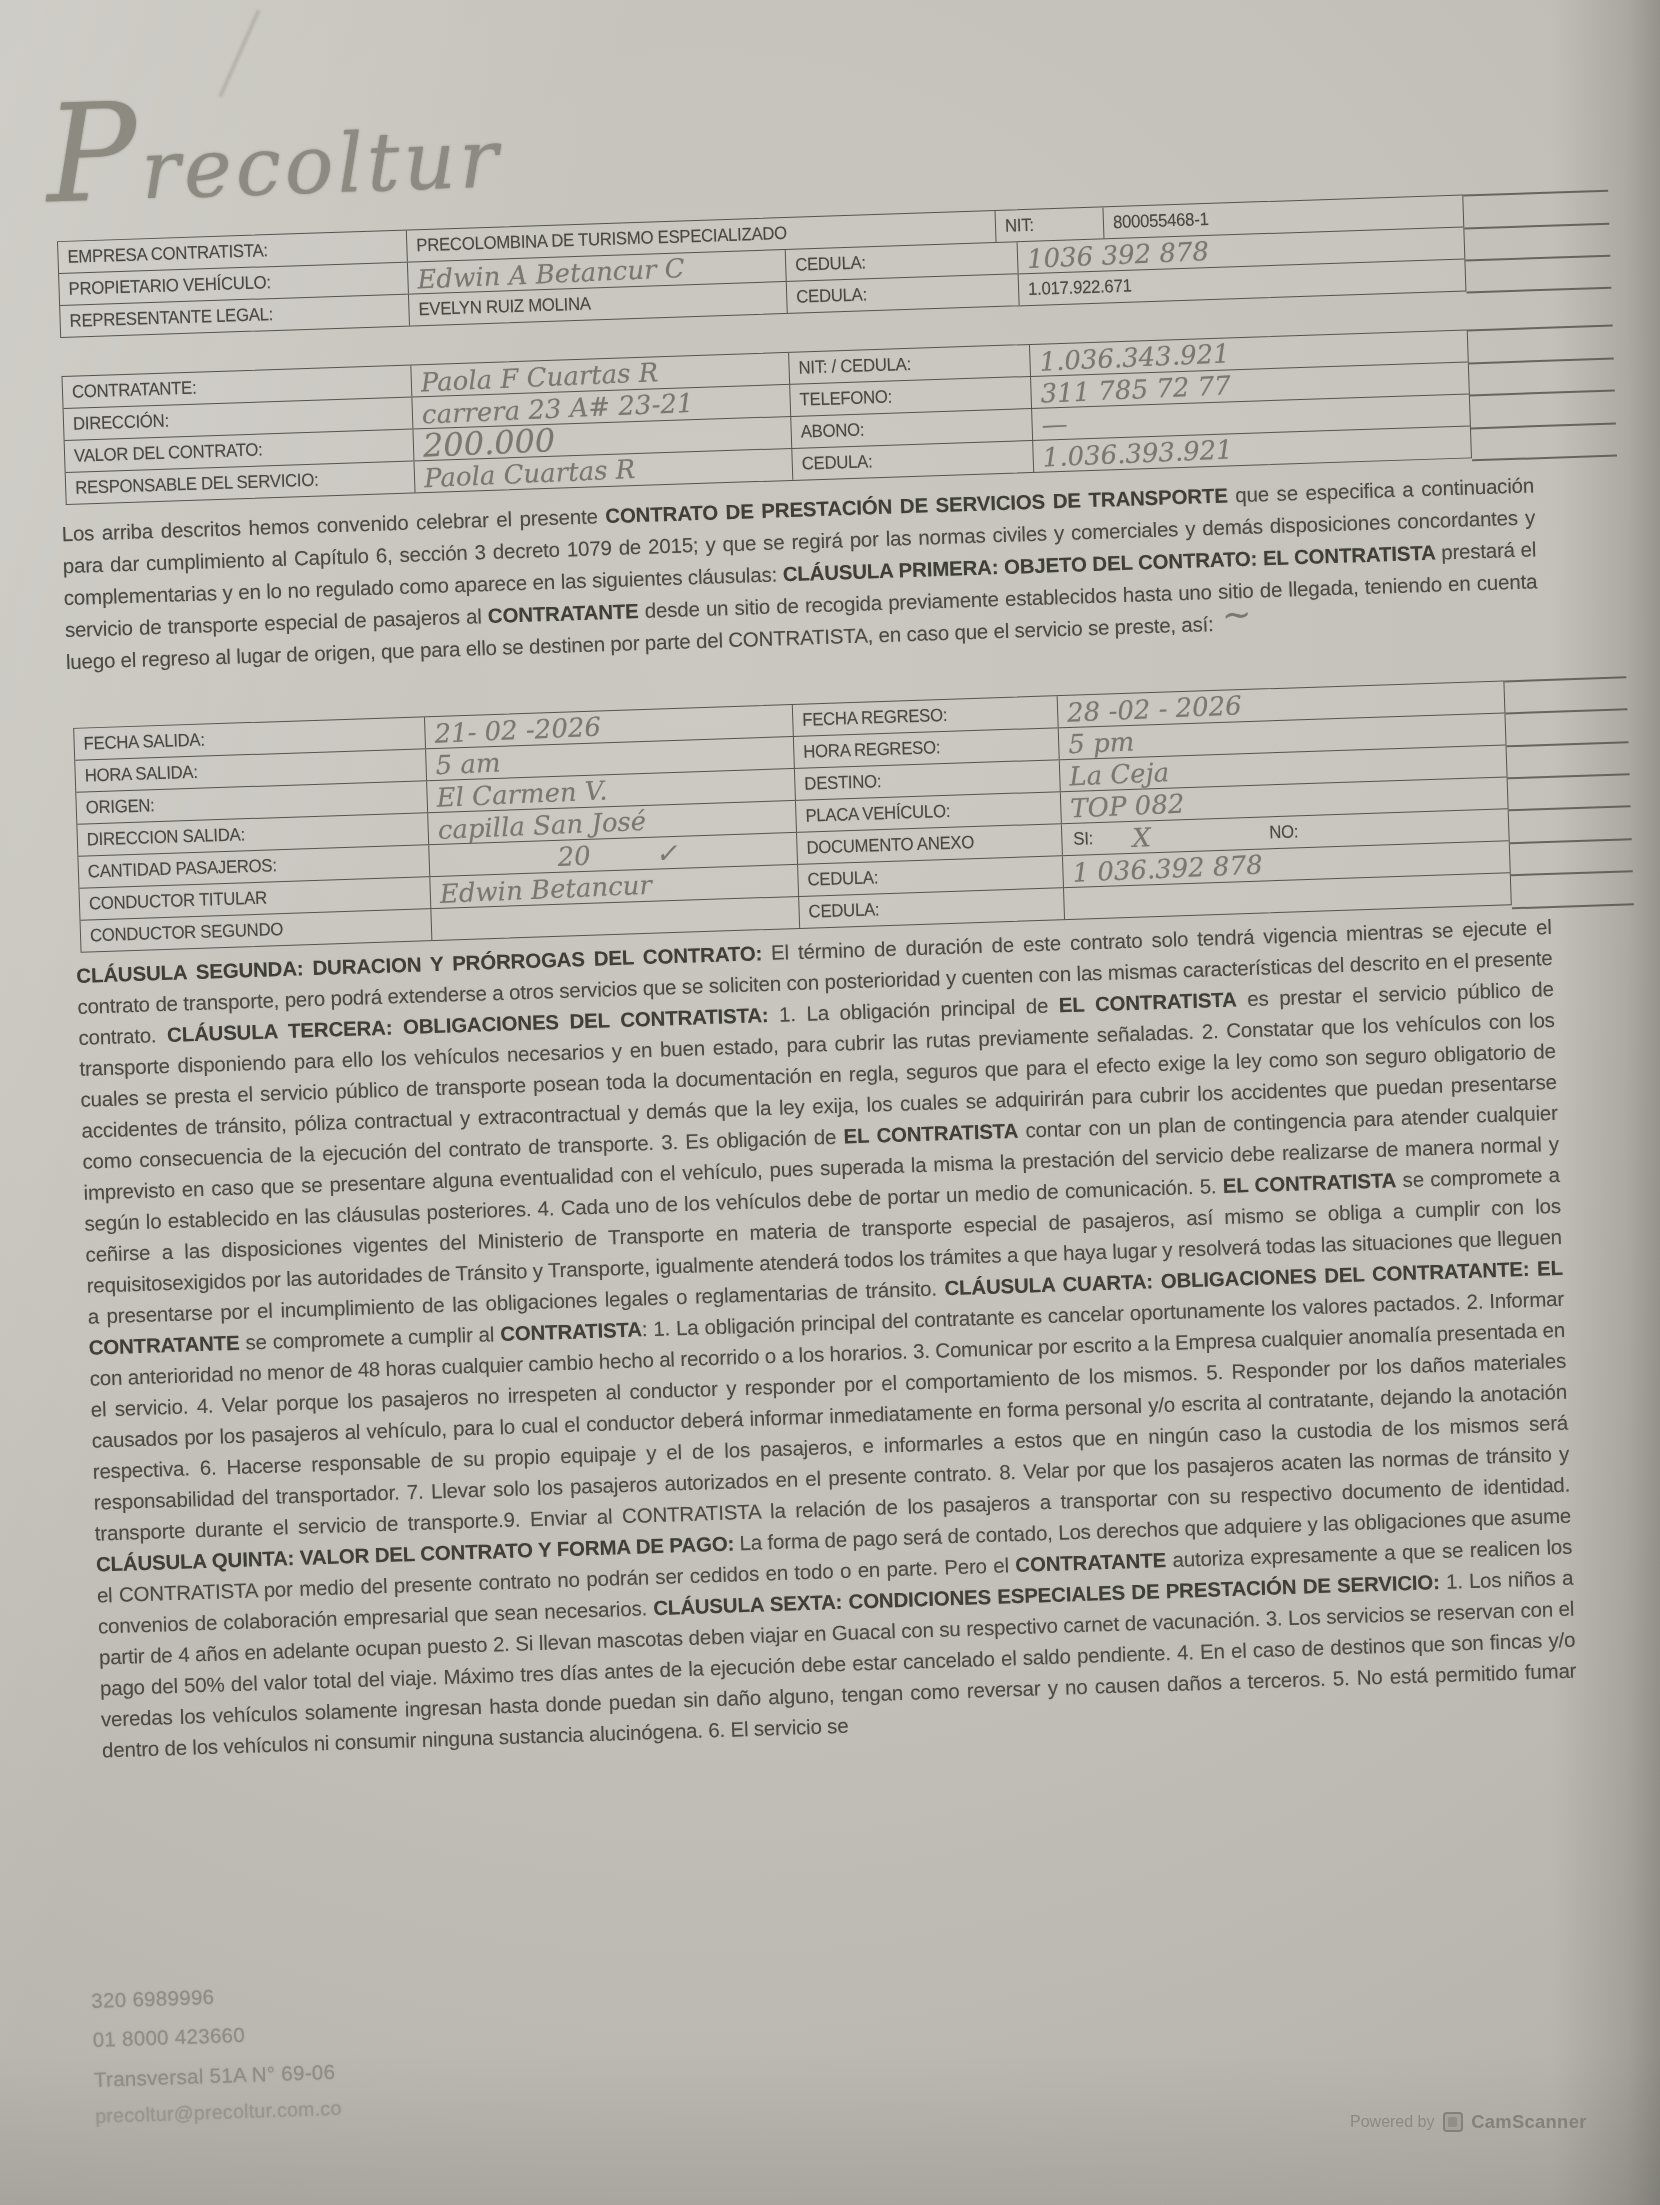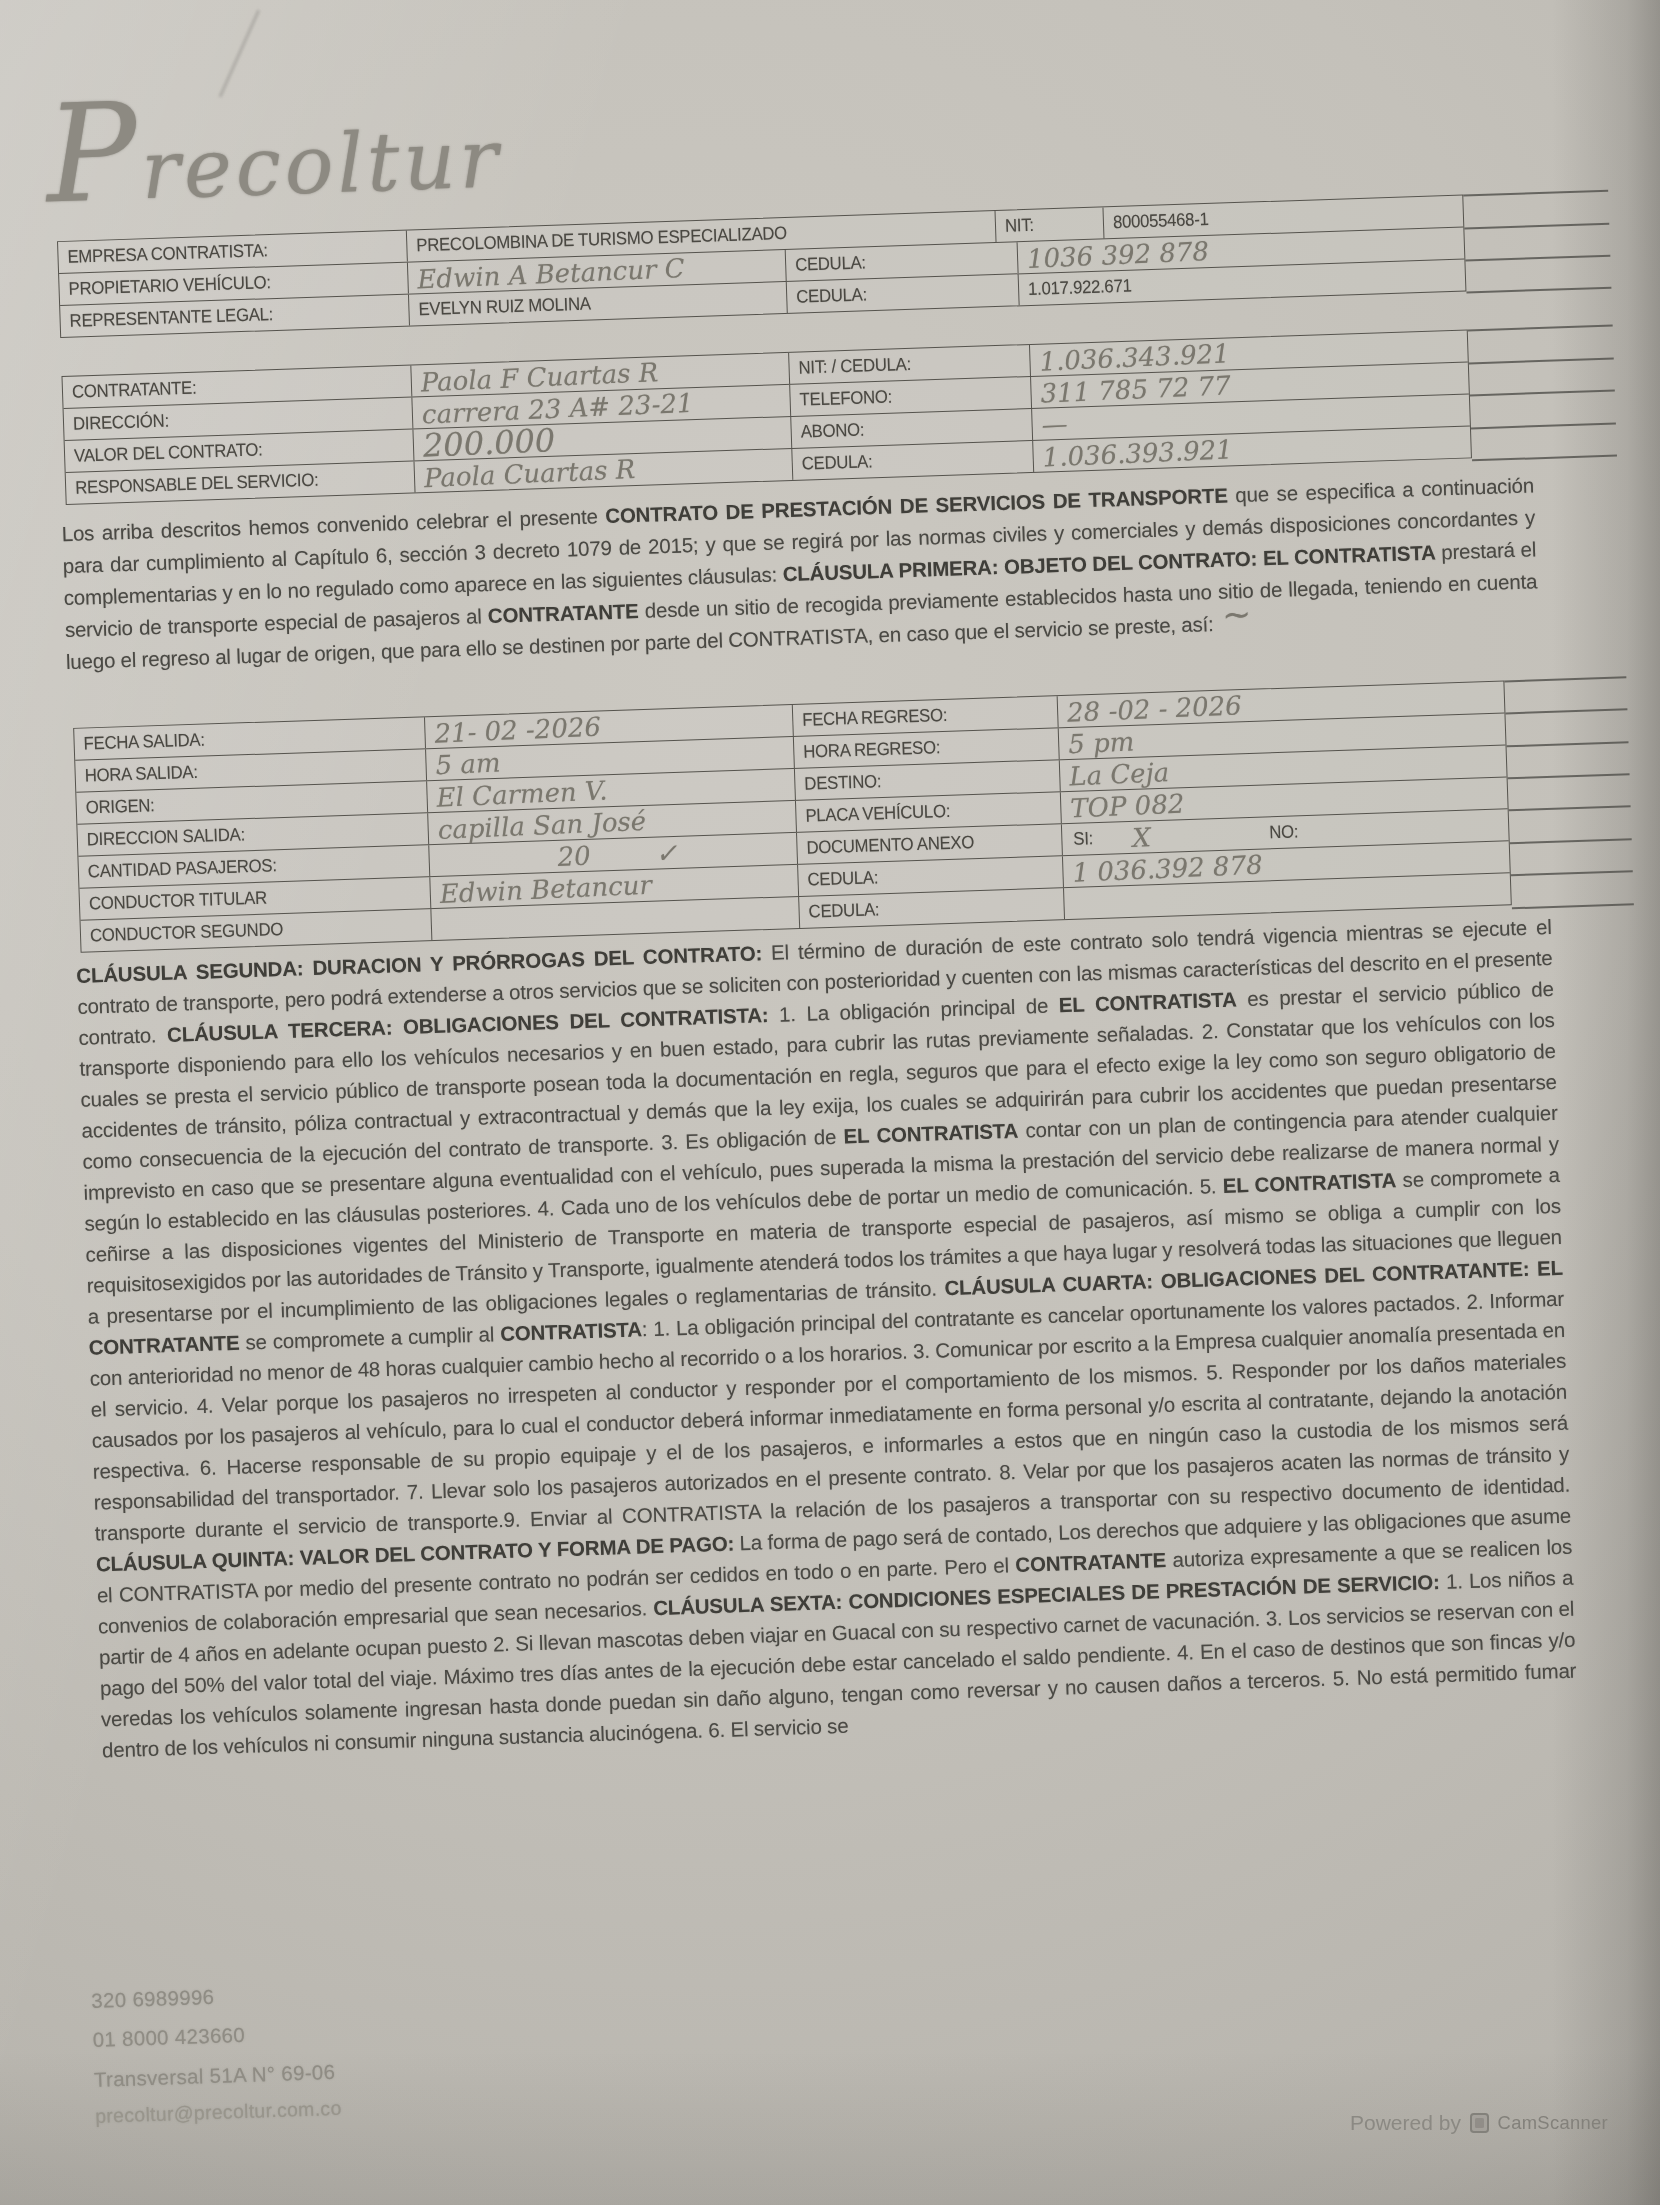--- a/index.html
+++ b/index.html
@@ -75,24 +75,24 @@
   .f4{top:2080px;font-size:19.5px;color:#98958c;}
 
   
   .anexo-cell{display:flex;align-items:center;gap:0;}
   .anexo-cell .si{margin-left:2.2px;}
   .anexo-cell .x-mark{margin-left:38px;}
   .anexo-cell .no{margin-left:119px;}
 
   
   .watermark{position:absolute;left:1350px;top:2111px;display:flex;align-items:center;gap:8.6px;filter:blur(0.4px);}
-  .wm-powered{font-size:21px;color:#8b8983;}
+  .wm-powered{font-size:16px;color:#8b8983;}
   .wm-icon{width:19.5px;height:19.5px;border:2.2px solid #83817b;border-radius:3.8px;box-sizing:border-box;position:relative;background:rgba(131,129,123,.25);}
   .wm-icon::after{content:"";position:absolute;left:3.2px;top:3.2px;right:3.2px;bottom:3.2px;background:#83817b;opacity:.6;border-radius:1.6px;}
-  .wm-brand{font-size:18.4px;color:#83817b;font-weight:400;letter-spacing:0.3px;}
+  .wm-brand{font-size:18.4px;color:#83817b;font-weight:700;letter-spacing:0.3px;}
 </style>
 </head>
 <body>
 
 <div class="page">
   <div class="sheet">
 
     <div class="crease"></div>
 
     <div class="logo">Precoltur</div>

